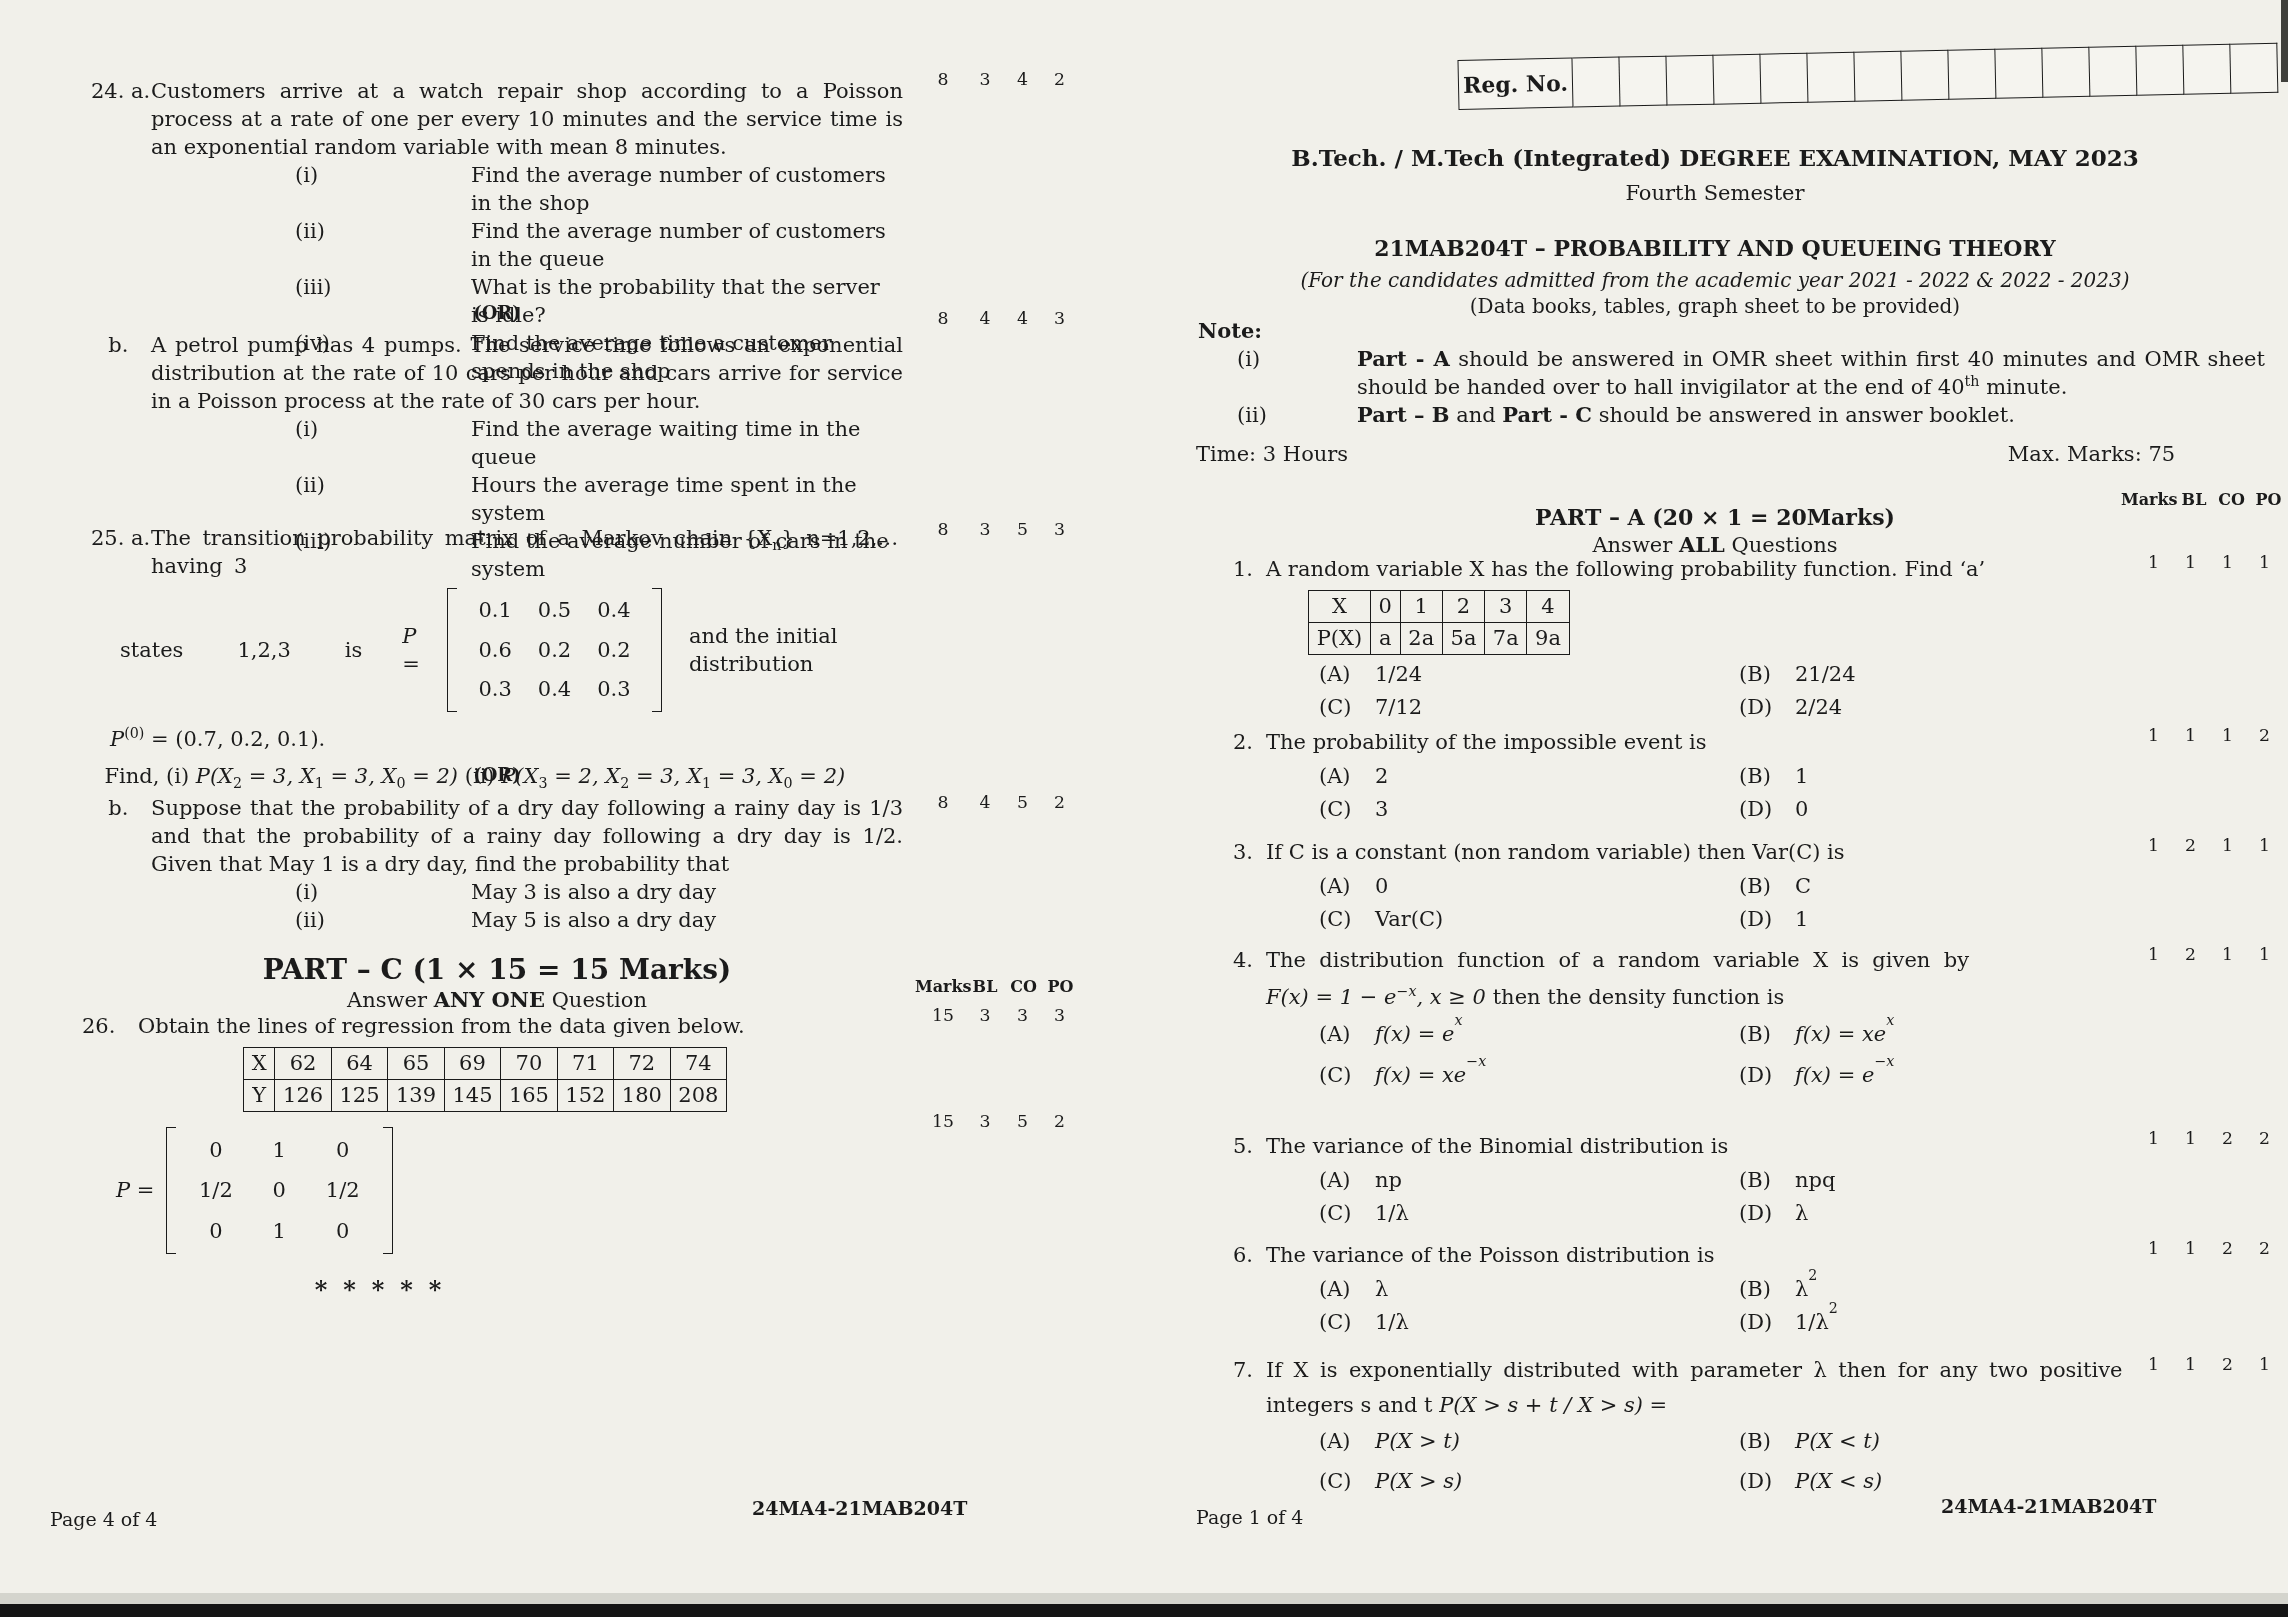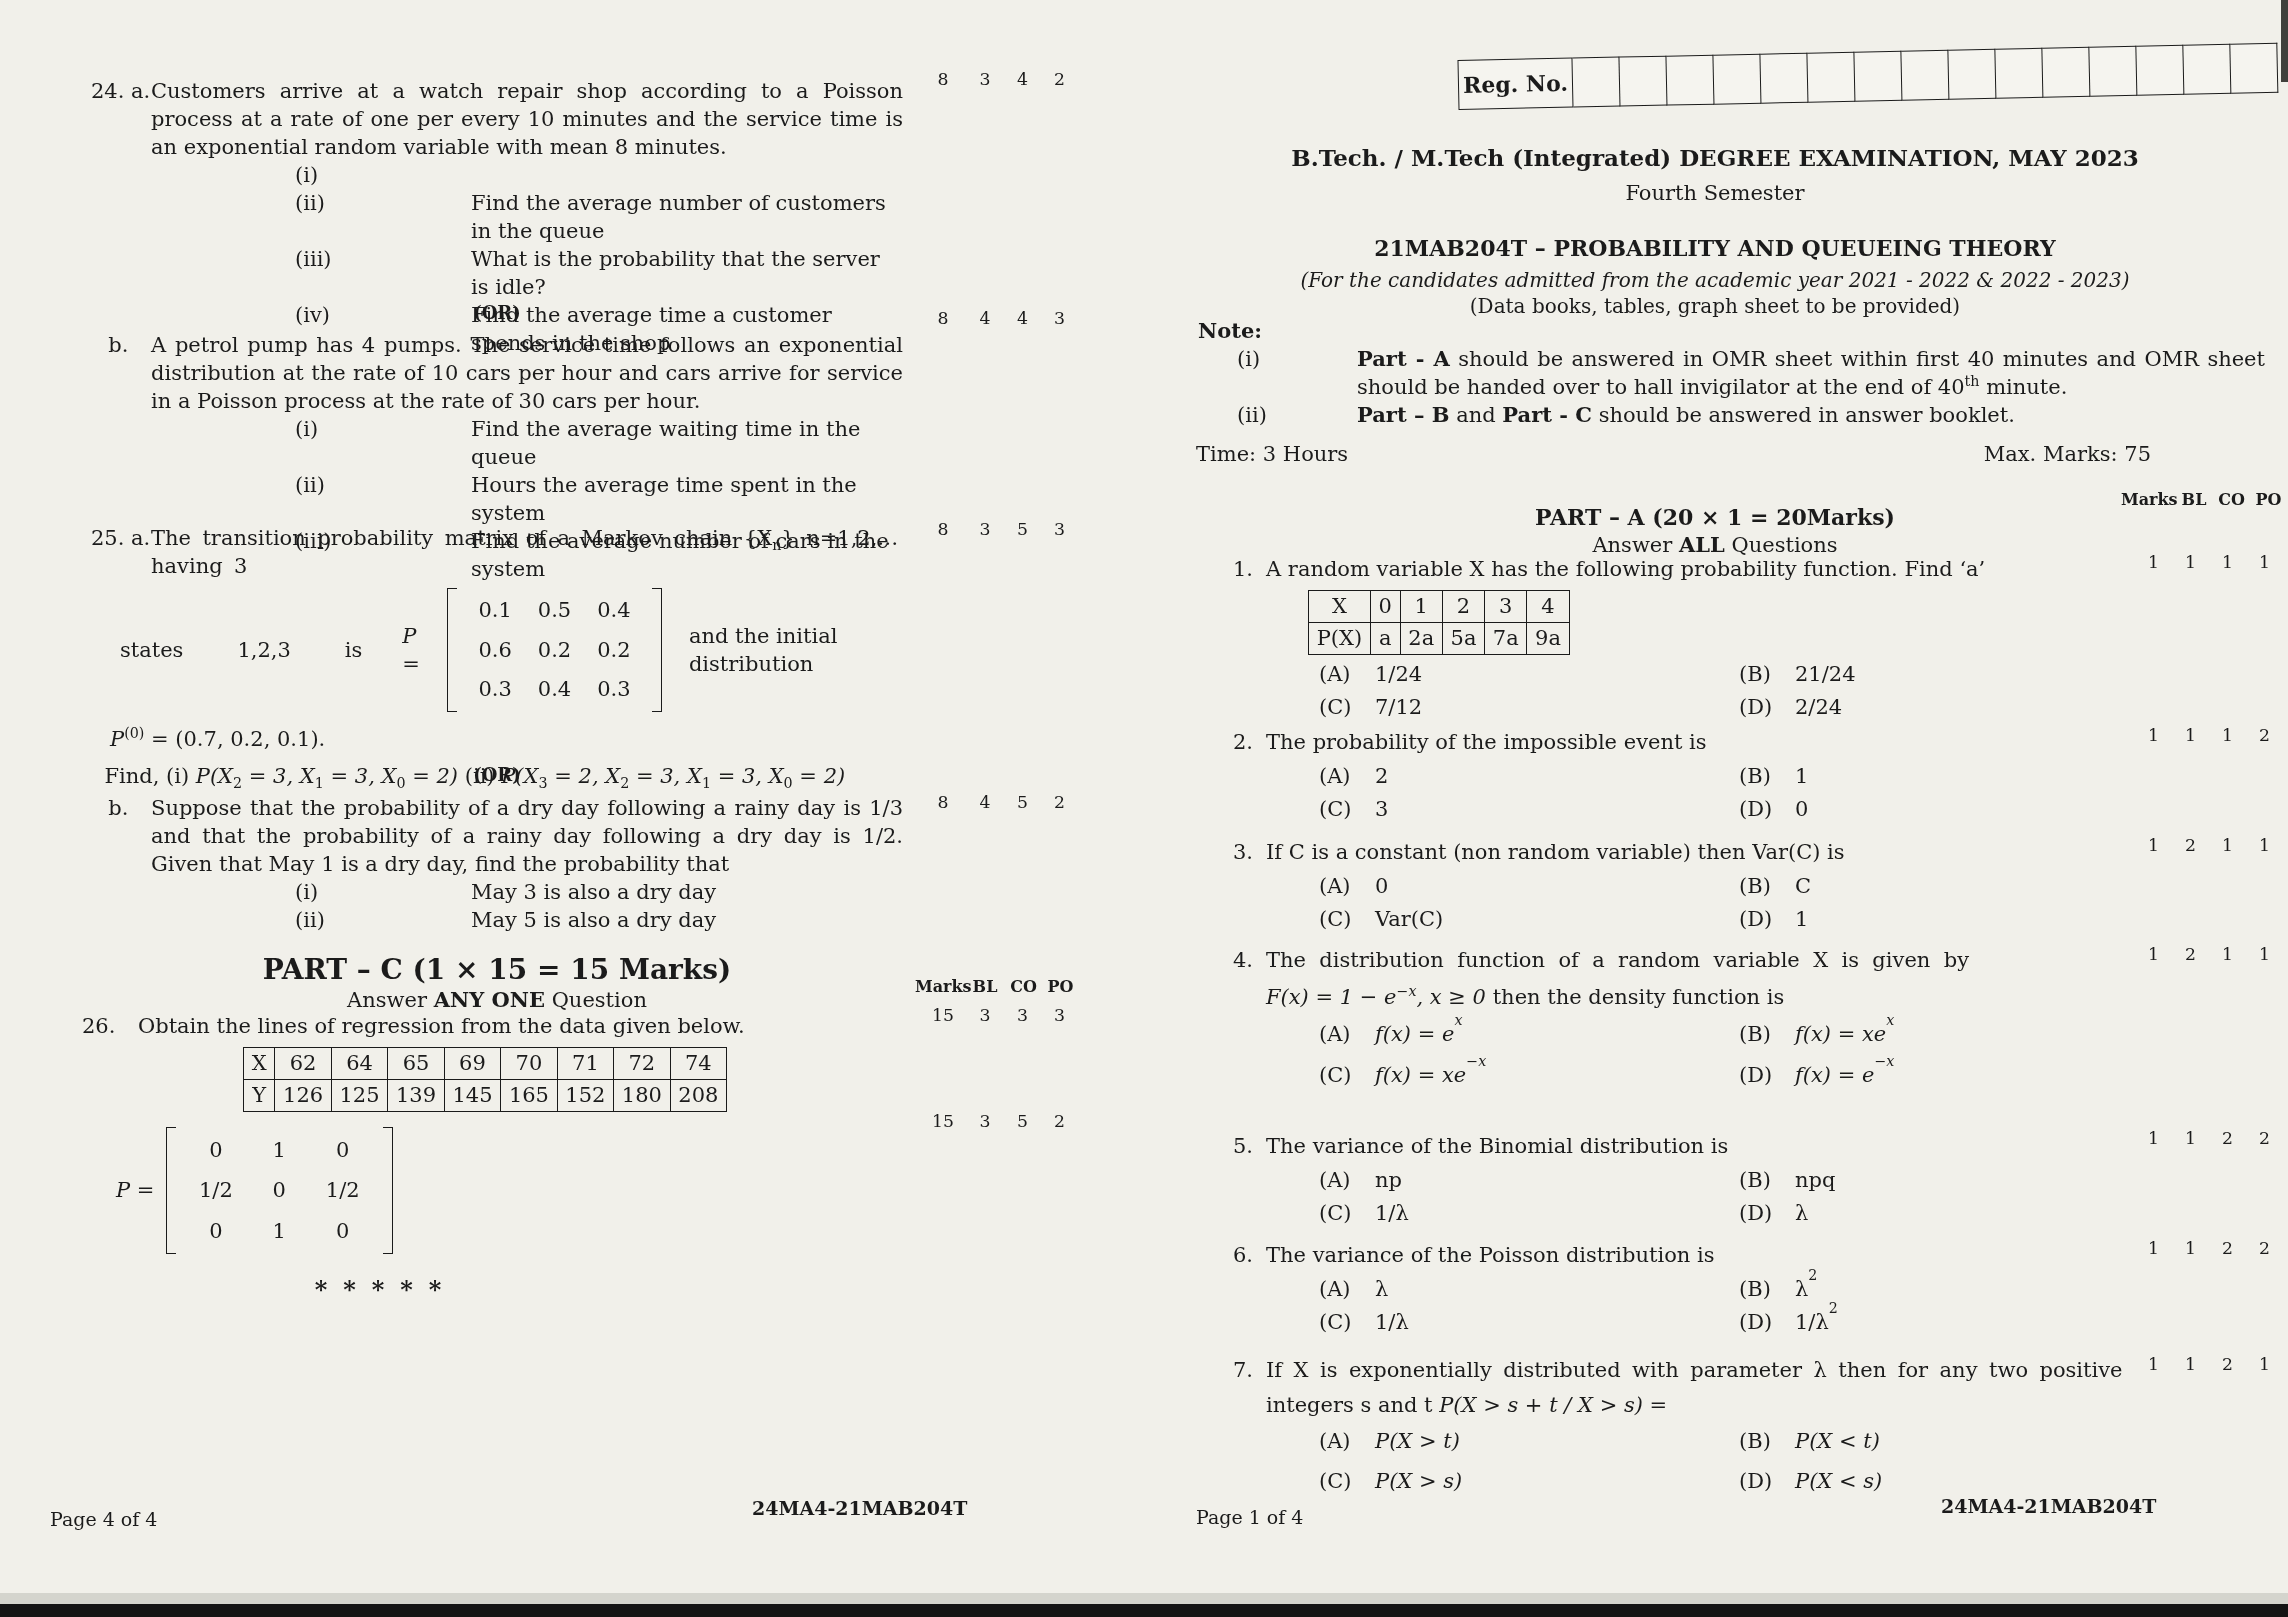--- a/index.html
+++ b/index.html
@@ -78,20 +78,21 @@
 </head>
 <body>
 
 <div class="abs" style="left:91px;top:77px;width:812px;">
   <div class="qhead">
     <span class="qnum">24. a.</span>
     <span class="qtext justify">Customers arrive at a watch repair shop according to a Poisson process at a rate of one per every 10 minutes and the service time is an exponential random variable with mean 8 minutes.</span>
   </div>
   <div class="item">
     <span class="inum">(i)</span>
+    <span>Find the average number of customers in the shop</span>
   </div>
   <div class="item">
     <span class="inum">(ii)</span>
     <span>Find the average number of customers in the queue</span>
   </div>
   <div class="item">
     <span class="inum">(iii)</span>
     <span>What is the probability that the server is idle?</span>
   </div>
   <div class="item">
@@ -308,21 +309,21 @@
     <span class="justify" style="width:908px;"><span class="b">Part - A</span><span> should be answered in OMR sheet within first 40 minutes and OMR sheet should be handed over to hall invigilator at the end of 40</span><sup>th</sup><span> minute.</span></span>
   </div>
   <div style="display:flex;margin-top:0px;">
     <span style="width:39px;flex:none;"></span>
     <span style="width:120px;flex:none;">(ii)</span>
     <span style="width:908px;"><span class="b">Part – B</span><span> and </span><span class="b">Part - C</span><span> should be answered in answer booklet.</span></span>
   </div>
 </div>
 
 <div class="abs" style="left:1196px;top:440px;">Time: 3 Hours</div>
-<div class="abs" style="left:1940px;top:440px;width:211px;text-align:right;">Max. Marks: 75</div>
+<div class="abs" style="left:1986px;top:440px;width:211px;text-align:center;">Max. Marks: 75</div>
 
 <div class="abs center b" style="left:1172px;top:503px;width:1086px;font-size:22px;">PART – A (20 × 1 = 20Marks)</div>
 <div class="abs center" style="left:1172px;top:531px;width:1086px;"><span>Answer </span><span class="b">ALL</span><span> Questions</span></div>
 
 <div class="abs mhead r" style="left:2121px;top:486px;">
   <span>Marks</span>
   <span>BL</span>
   <span>CO</span>
   <span>PO</span>
 </div>

